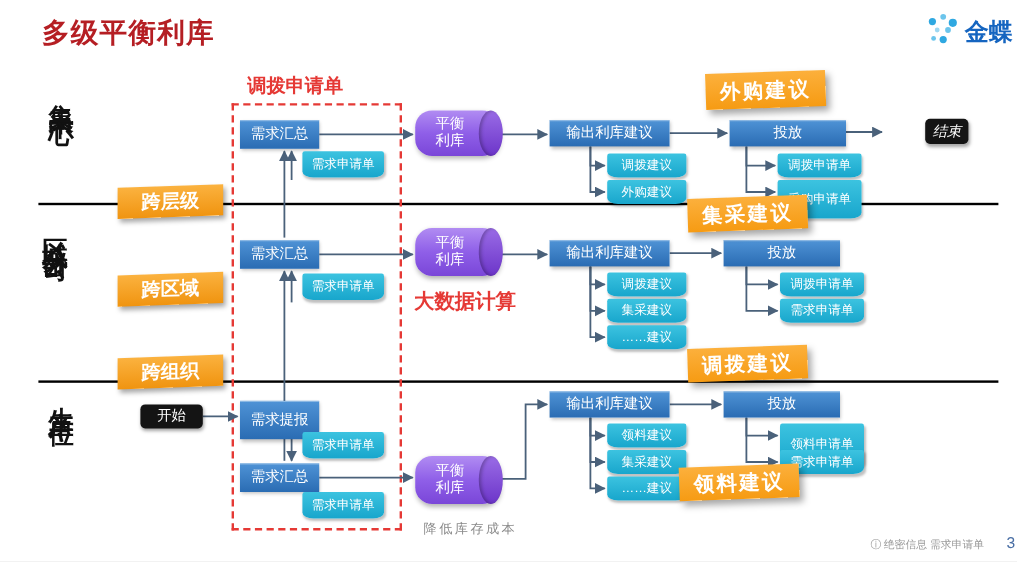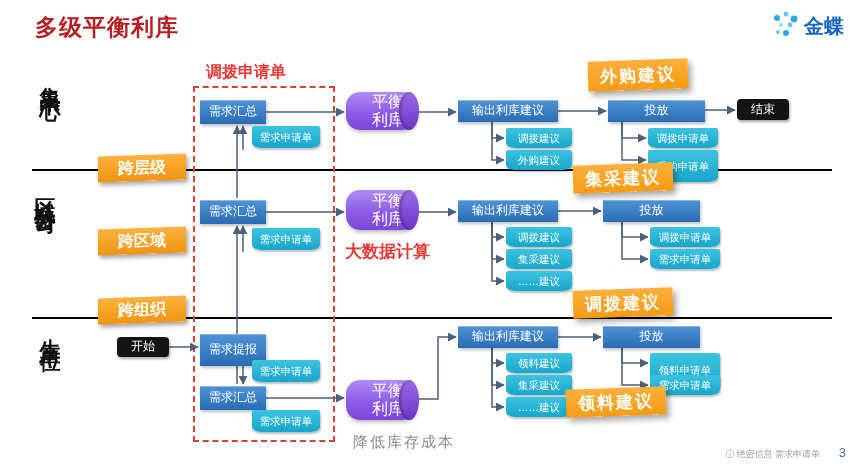--- a/index.html
+++ b/index.html
@@ -23,29 +23,29 @@
 
   #arrow-layer{position:absolute;left:0;top:0;z-index:1;pointer-events:none;}
   #arrow-layer polyline{stroke:#4a617a;stroke-width:1.5;fill:none;}
 
   #node-layer{position:absolute;left:0;top:0;width:862px;height:468px;z-index:2;pointer-events:none;}
 
   .node{position:absolute;display:flex;align-items:center;justify-content:center;color:#fff;text-align:center;box-sizing:border-box;line-height:1.15;}
   .node.blue{background:linear-gradient(180deg,#4f93d6,#2a6cb3);font-size:12px;box-shadow:inset 0 1px 0 rgba(255,255,255,.35),1px 2px 3px rgba(0,0,0,.25);}
   .node.cyan{background:linear-gradient(180deg,#3cc3e0,#18a6cc);font-size:10.5px;border-radius:2px 2px 9px 9px/2px 2px 5px 5px;box-shadow:1px 2px 2px rgba(0,0,0,.25);}
   .node.black{background:#141414;font-size:12px;border-radius:4px;box-shadow:1px 2px 3px rgba(0,0,0,.35);}
-  .node.cylinder{background:linear-gradient(180deg,#b18cf2 0%,#8f5fe8 50%,#7a46d8 100%);border-radius:14px;font-size:16px;box-shadow:1px 2px 4px rgba(0,0,0,.3);justify-content:flex-end;}
+  .node.cylinder{background:linear-gradient(180deg,#b18cf2 0%,#8f5fe8 50%,#7a46d8 100%);border-radius:14px;font-size:12px;box-shadow:1px 2px 4px rgba(0,0,0,.3);}
   .node.cylinder::after{content:"";position:absolute;right:-3px;top:0;width:20px;height:100%;border-radius:50%;
     background:linear-gradient(180deg,#9a6ce6,#6c35c9);box-shadow:inset 2px 0 3px rgba(0,0,0,.25);}
   .node.cylinder span{width:32px;margin-right:12px;}
 
   .ribbon{position:absolute;display:flex;align-items:center;justify-content:center;color:#fff;font-weight:bold;font-size:17px;
     background:linear-gradient(180deg,#fcb03c,#f69b13);box-shadow:3px 4px 6px rgba(0,0,0,.35);z-index:3;letter-spacing:2px;}
 
-  .watermark{position:absolute;left:353px;top:433px;font-size:15px;color:#8a8a8a;letter-spacing:2px;}
+  .watermark{position:absolute;left:353px;top:433px;font-size:11px;color:#8a8a8a;letter-spacing:2px;}
   .footer-right{position:absolute;right:42px;top:448px;font-size:9px;color:#9a9a9a;display:flex;align-items:center;gap:2px;}
   .page-num{position:absolute;right:16px;top:445px;font-size:13px;color:#4a6fa5;}
 </style>
 </head>
 <body>
 
 <div class="slide">
 
   <div class="title">多级平衡利库</div>
 
@@ -136,21 +136,21 @@
       </div>
       <div class="node blue" style="left: 608px; top: 100px; width: 97px; height: 22px;">
         <span>投放</span>
       </div>
       <div class="node cyan" style="left: 648px; top: 128px; width: 70px; height: 20px;">
         <span>调拨申请单</span>
       </div>
       <div class="node cyan" style="left: 648px; top: 150px; width: 70px; height: 32px; text-align: right;">
         <span>采购申请单</span>
       </div>
-      <div class="node black" style="left: 737px; top: 99px; width: 52px; height: 21px;">
+      <div class="node black" style="left: 771px; top: 99px; width: 36px; height: 21px; font-style: italic;">
         <span>结束</span>
       </div>
       <div class="node blue" style="left: 200px; top: 200px; width: 66px; height: 24px;">
         <span>需求汇总</span>
       </div>
       <div class="node cyan" style="left: 252px; top: 228px; width: 68px; height: 22px;">
         <span>需求申请单</span>
       </div>
       <div class="node cylinder" style="left: 346px; top: 190px; width: 70px; height: 40px;">
         <span>平衡利库</span>

